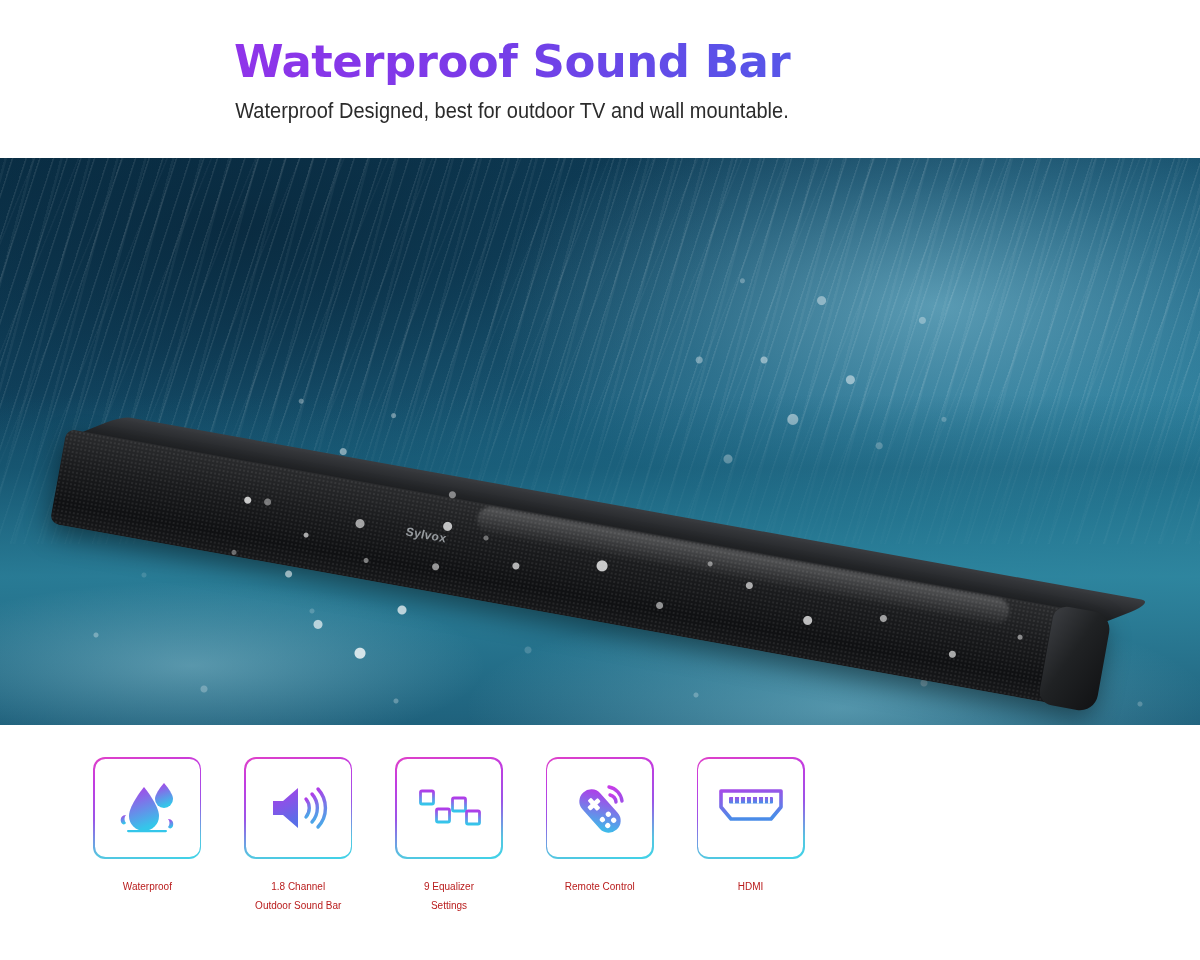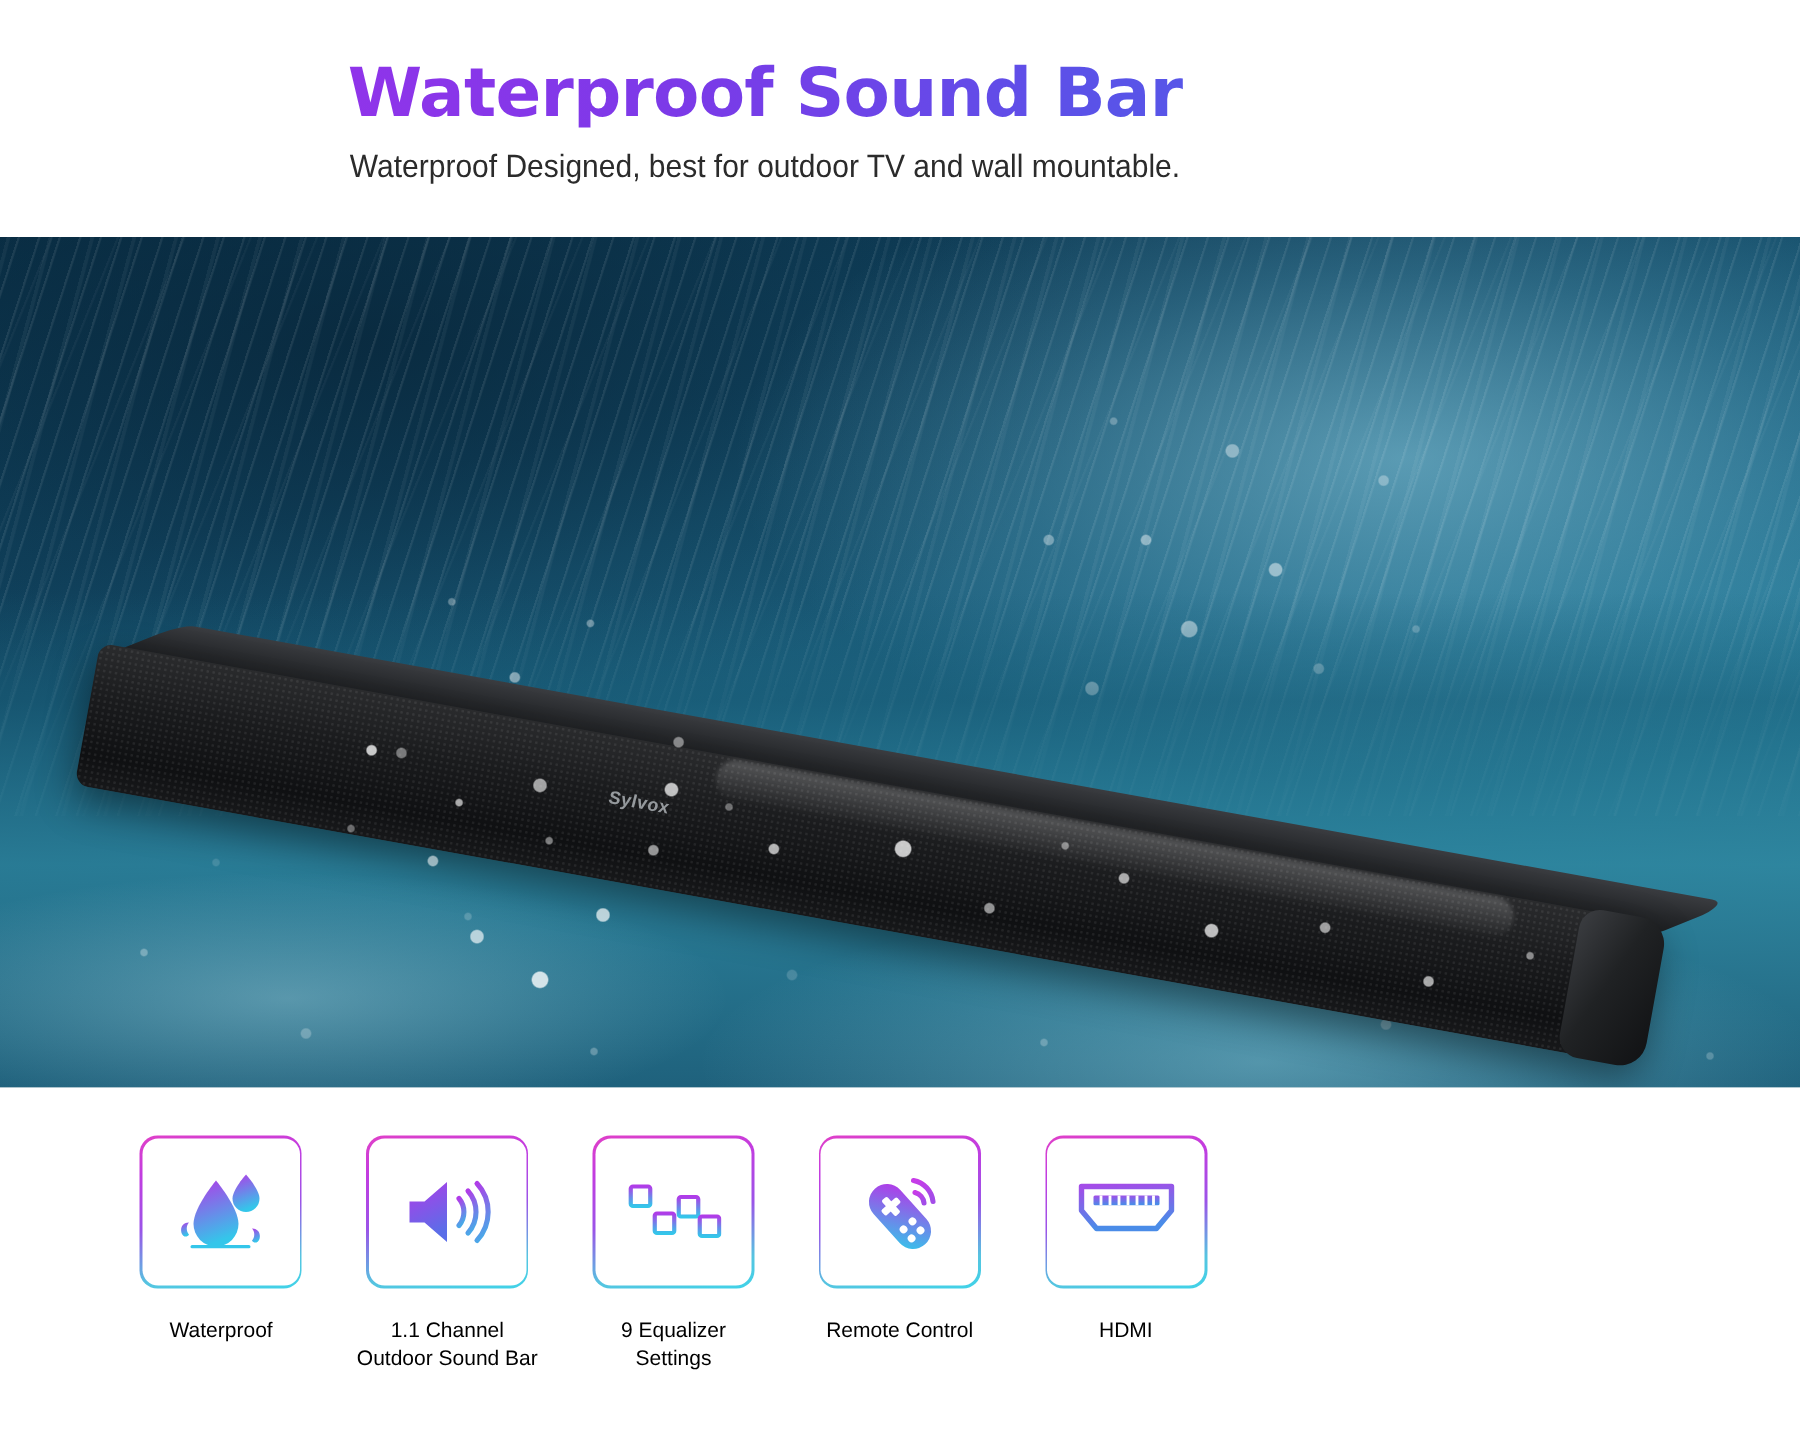--- a/index.html
+++ b/index.html
@@ -18,25 +18,26 @@
   .page {
     position: relative;
     width: 1200px;
     height: 960px;
     background: #ffffff;
   }
 
   
   .header {
     position: absolute;
-    top: 0; left: 14px;
+    top: 0; left: 0;
     width: 992px;
     height: 158px;
     background: #ffffff;
     text-align: center;
+    padding-left: 16px;
   }
   .hero-title {
     margin: 0;
     padding-top: 38px;
     font-family: "DejaVu Sans", sans-serif;
     font-size: 45px;
     font-weight: 900;
     letter-spacing: -0.5px;
     line-height: 1.05;
     background: linear-gradient(90deg, #a428e8 0%, #9333ea 18%, #7b3ae8 45%, #5a52e8 72%, #4f63e8 100%);
@@ -275,23 +276,23 @@
     height: 100%;
     border-radius: 10.5px;
     background: #ffffff;
     display: flex;
     align-items: center;
     justify-content: center;
   }
   .feature-label {
     margin-top: 18px;
     font-family: "Liberation Sans", sans-serif;
-    font-size: 14px;
+    font-size: 10px;
     line-height: 19px;
-    color: #000000;
+    color: #b91c1c;
     text-align: center;
     white-space: pre-line;
   }
   .feature-box-inner svg { display: block; }
 </style>
 </head>
 <body>
 
 <div class="page">
 
@@ -360,21 +361,21 @@
                     <stop offset="100%" stop-color="#4aa8e8"></stop>
                 </linearGradient>
               </defs>
               <path d="M8 26 h10 L33 13 v40 L18 40 H8 Z" fill="url(#g2)"></path>
               <path d="M41 24 a14 14 0 0 1 0 18" stroke="url(#g2b)" stroke-width="3.4" fill="none" stroke-linecap="round"></path>
               <path d="M47 19 a21 21 0 0 1 0 28" stroke="url(#g2b)" stroke-width="3.4" fill="none" stroke-linecap="round"></path>
               <path d="M53 14 a28 28 0 0 1 0 38" stroke="url(#g2b)" stroke-width="3.4" fill="none" stroke-linecap="round"></path>
             </svg>
           </div>
         </div>
-        <div class="feature-label">1.1 Channel
+        <div class="feature-label">1.8 Channel
 Outdoor Sound Bar</div>
       </div>
 
 
       <div class="feature">
         <div class="feature-box">
           <div class="feature-box-inner">
             <svg width="64" height="64" viewBox="0 0 64 64">
               <defs>
                 <linearGradient id="g4" x1="0" y1="0" x2="0" y2="1">

